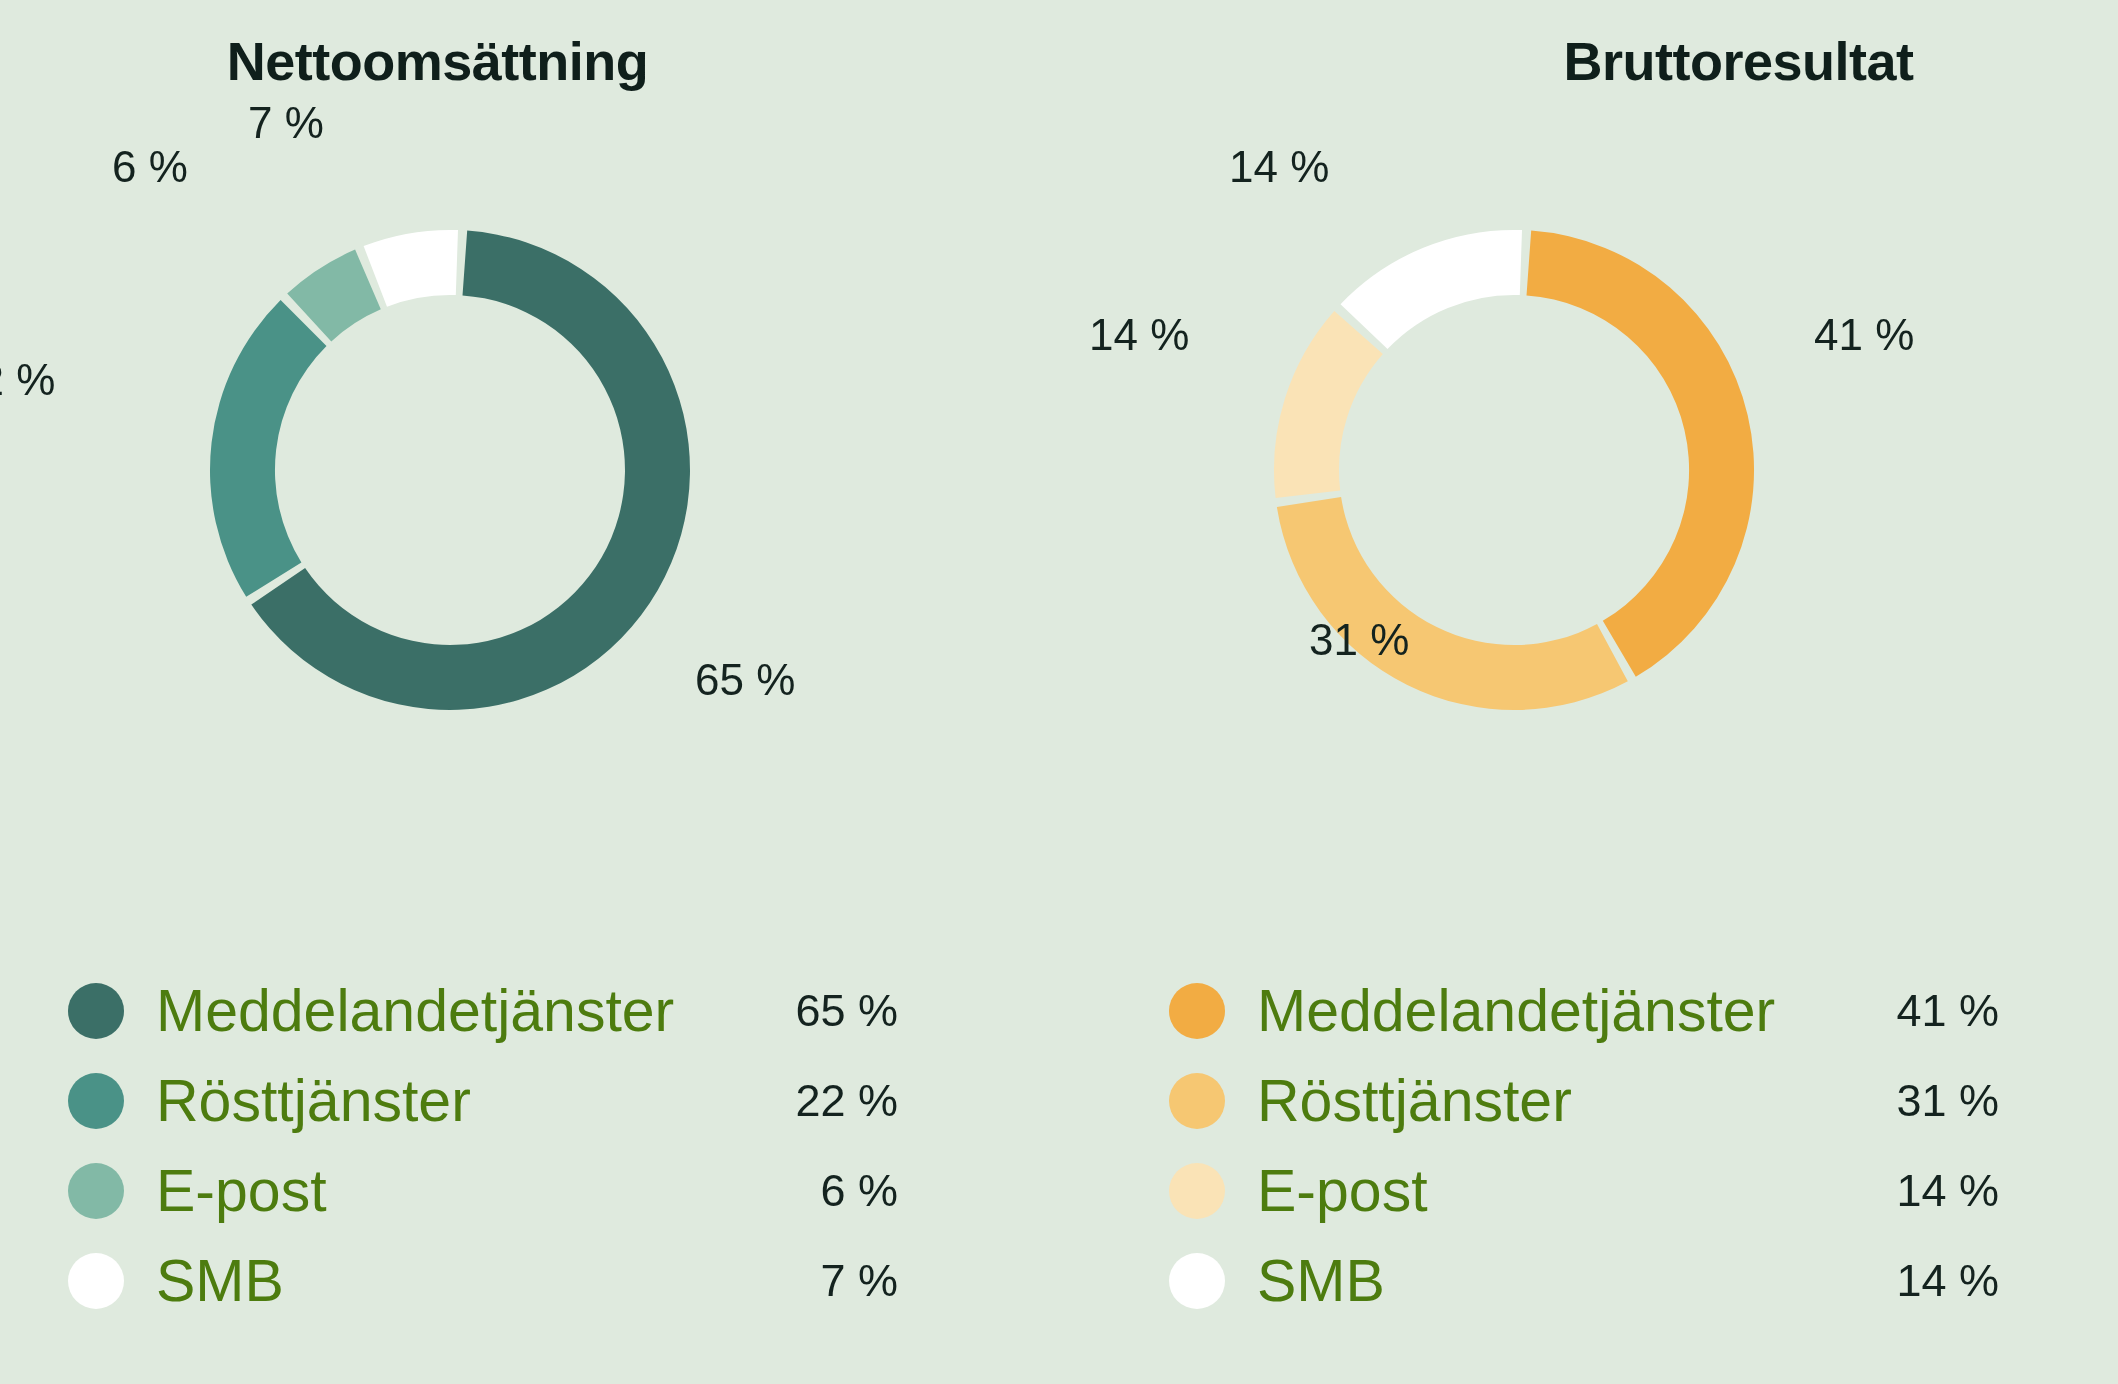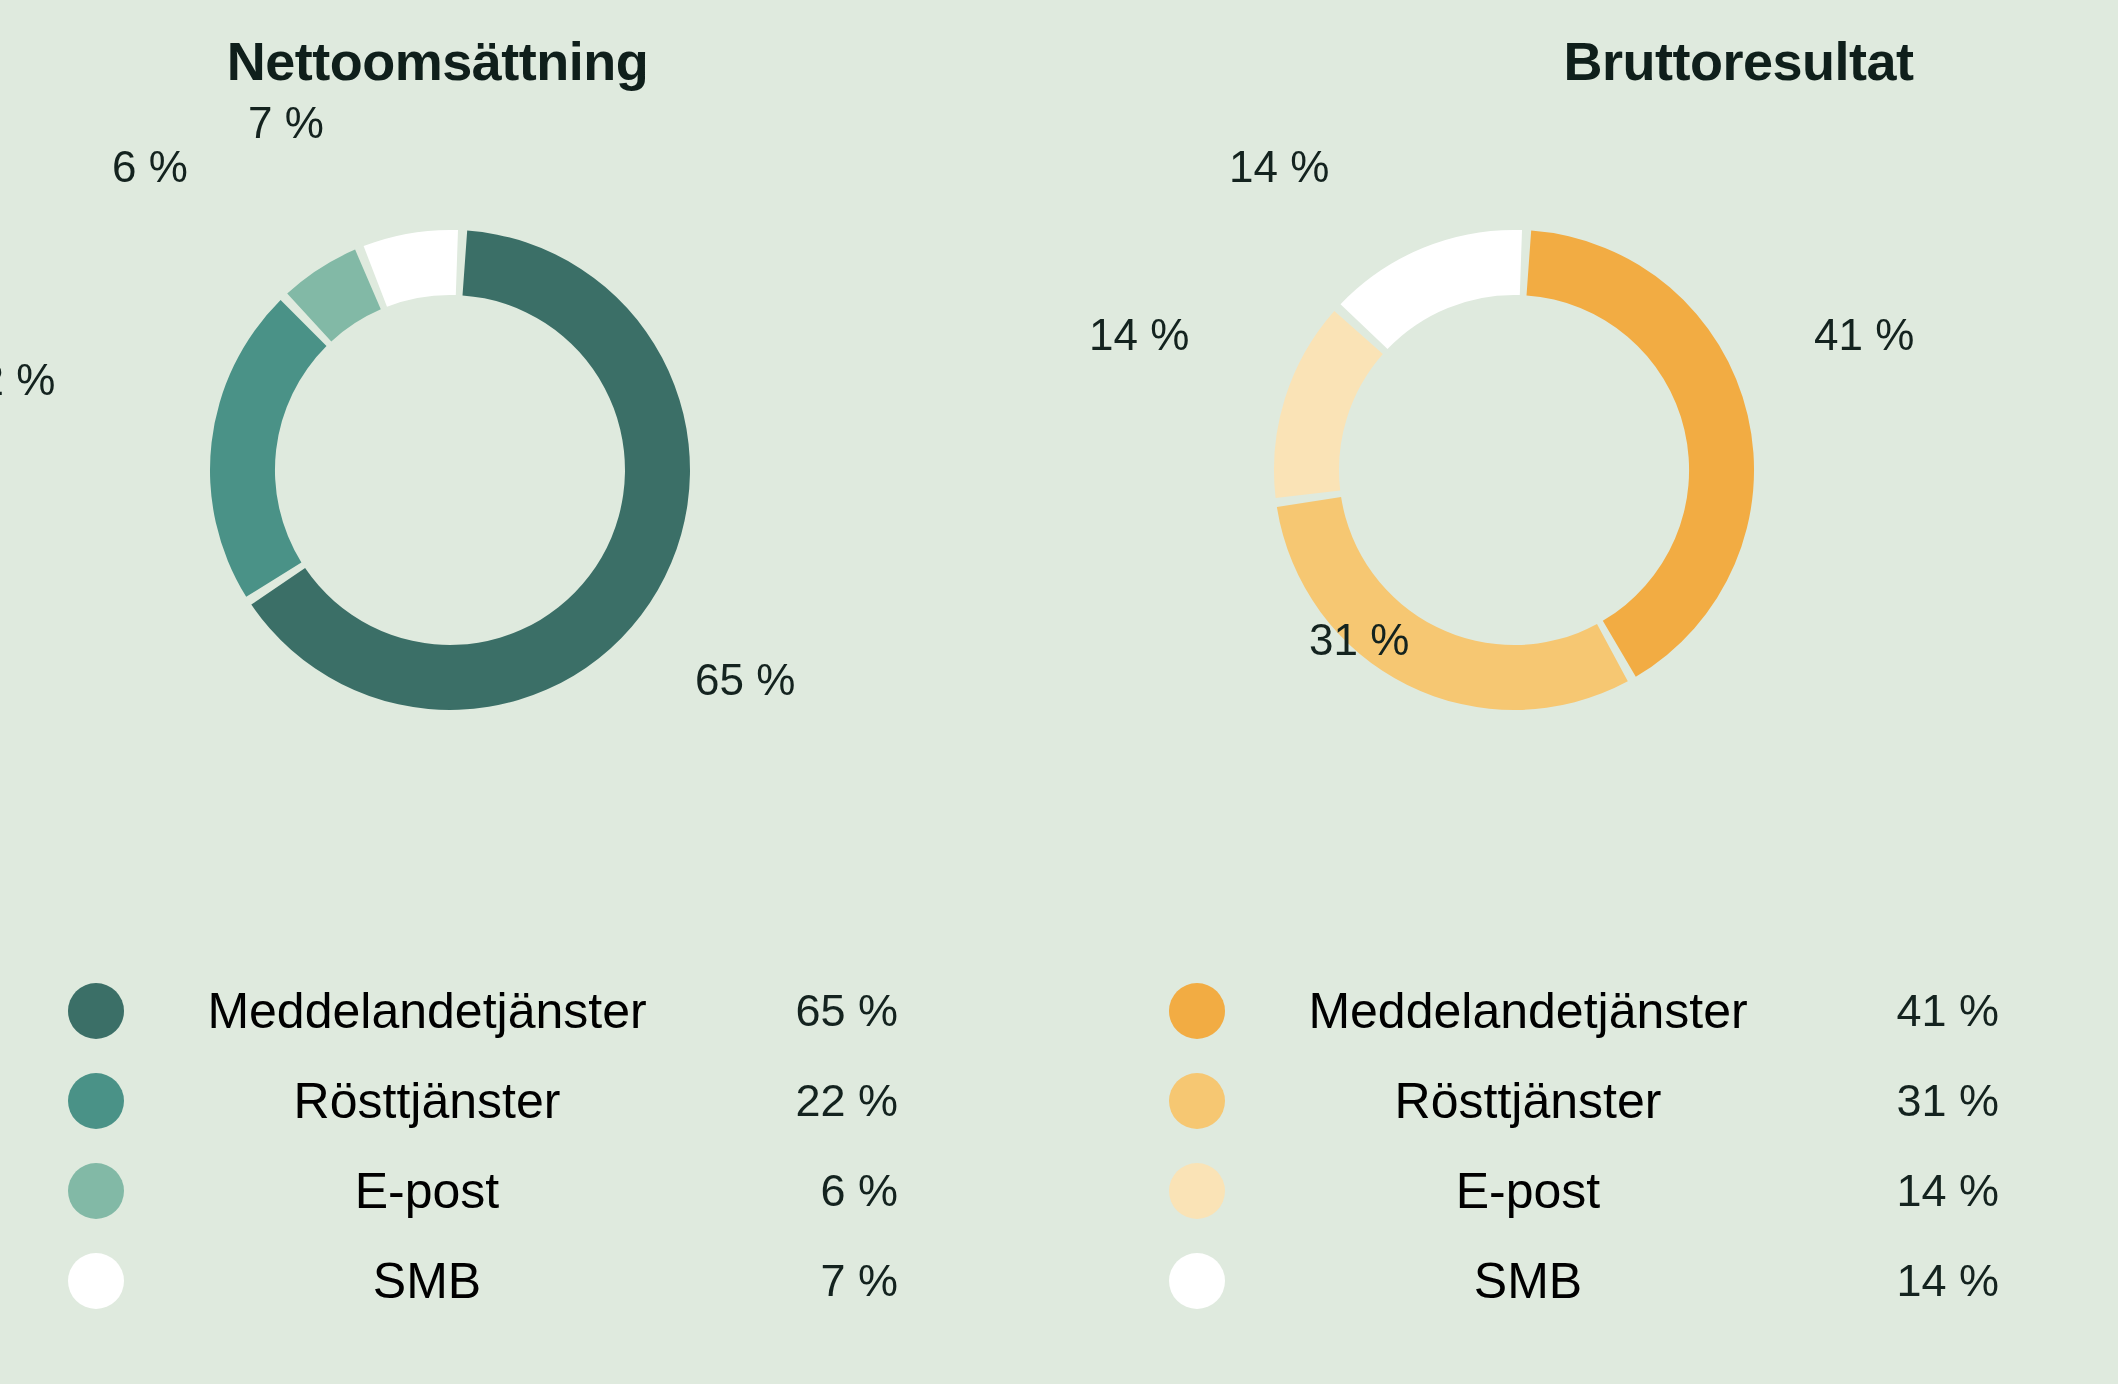--- a/index.html
+++ b/index.html
@@ -80,25 +80,24 @@
     align-items: center;
     height: 90px;
   }
   .swatch {
     width: 56px;
     height: 56px;
     border-radius: 50%;
     flex: 0 0 56px;
   }
   .legend-label {
-    font-size: 50px;
+    font-size: 59px;
     margin-left: 32px;
     flex: 1 1 auto;
-    color: #000000;
-    text-align: center;
+    color: #4d7c0f;
   }
   .legend-value {
     font-size: 45px;
     text-align: right;
     flex: 0 0 200px;
     color: #14231f;
   }
 </style>
 </head>
 <body>

